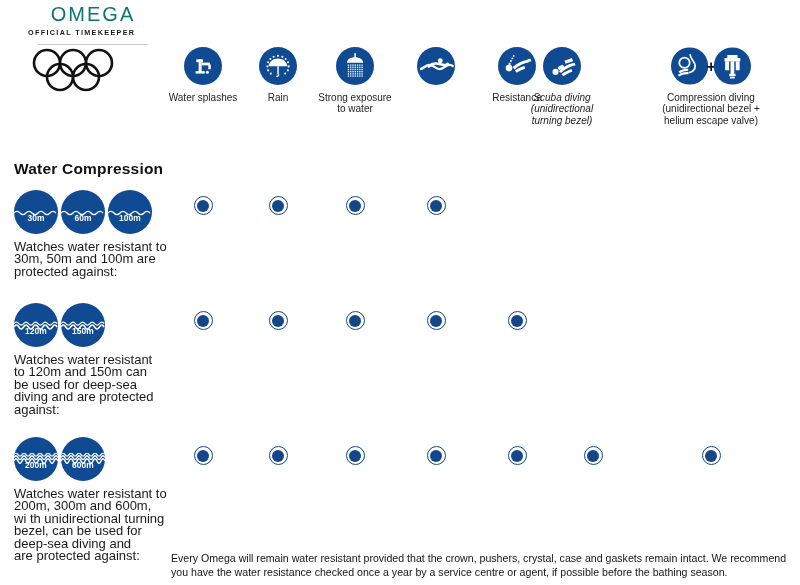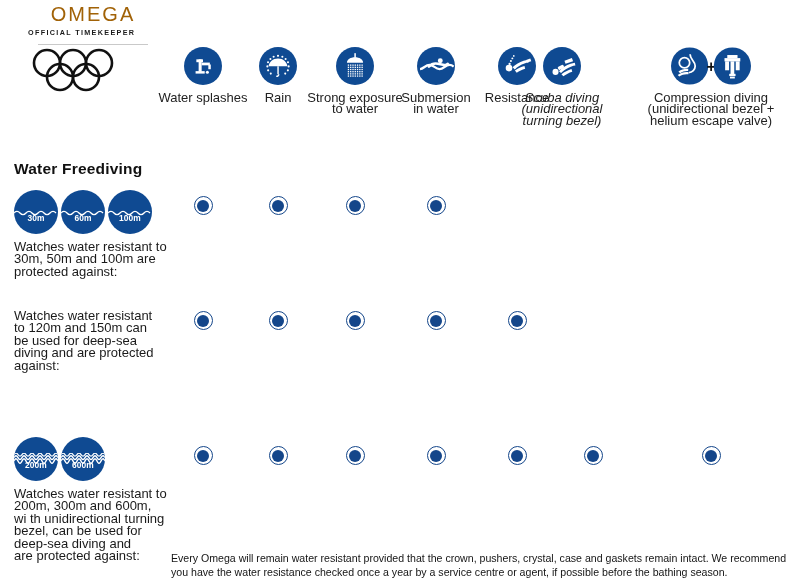--- a/index.html
+++ b/index.html
@@ -22,21 +22,21 @@
   #brand {
     position: absolute;
     left: 28px;
     top: 4px;
     width: 130px;
   }
   #brand-name {
     font-size: 20px;
     letter-spacing: 2.0px;
     font-weight: 400;
-    color: #a16207;
+    color: #0f766e;
     line-height: 1.05;
     text-align: center;
   }
   #brand-sub {
     font-size: 7.2px;
     letter-spacing: 1.35px;
     font-weight: 700;
     color: #1a1a1a;
     text-align: left;
     margin-top: 3px;
@@ -63,21 +63,21 @@
     text-align: center;
   }
   .col-icon-wrap {
     height: 40px;
     display: flex;
     align-items: center;
     justify-content: center;
   }
   .col-label {
     margin-top: 6px;
-    font-size: 13px;
+    font-size: 10px;
     line-height: 11.4px;
     color: #222222;
     white-space: pre-line;
   }
 
   
   #section-title {
     position: absolute;
     left: 14px;
     top: 160px;
@@ -291,22 +291,20 @@
       <div class="col-icon-wrap">
         <svg xmlns="http://www.w3.org/2000/svg" width="38" height="38" viewBox="0 0 40 40">
       <circle cx="20" cy="20" r="20" fill="#0f4a92"></circle>
       <path d="M4 21.5c4.5 0 6-4 10.5-4s6 4 10.5 4 6-4 10.5-4v18H4z" fill="#ffffff" opacity="0"></path>
       <path d="M2.5 22.5c4.2-.3 5.6-4.2 10-4.2 4.5 0 6 4.2 10.5 4.2s6-4.2 10.5-4.2c2 0 3.3.9 4.5 1.9V20c0 11-9 20-20 20-6.6 0-12.4-3.2-16-8.1z" fill="#ffffff" opacity="0"></path>
       <path d="M3.2 23.2c4-.2 5.6-4.4 9.9-4.4 4.4 0 6.1 4.4 10.6 4.4 4.4 0 6-4.4 10.5-4.4 1.9 0 3.2.8 4.4 1.8" stroke="#ffffff" stroke-width="2.4" fill="none"></path>
       <circle cx="24.5" cy="14.5" r="2.6" fill="#ffffff"></circle>
       <path d="M12.5 20.5c2.5-2.6 6-3.6 9.4-2.9l6.8 1.4c1.4.3 2.8-.2 3.6-1.3" stroke="#ffffff" stroke-width="2.8" fill="none" stroke-linecap="round"></path>
     </svg>
       </div>
-      <div class="col-label">Submersion
-in water</div>
     </div>
     <div class="col-head" style="left: 457px;">
       <div class="col-icon-wrap">
         <svg xmlns="http://www.w3.org/2000/svg" width="38" height="38" viewBox="0 0 40 40">
       <circle cx="20" cy="20" r="20" fill="#0f4a92"></circle>
       <g fill="#ffffff">
         <circle cx="16.6" cy="9.4" r="0.9"></circle>
             <circle cx="15.1" cy="12" r="1"></circle>
         <circle cx="13.6" cy="14.8" r="1.1"></circle>
             <circle cx="12.2" cy="17.8" r="1.2"></circle>
@@ -352,21 +350,21 @@
       <rect x="62.6" y="28.4" width="6.8" height="2.4" fill="#ffffff"></rect>
       <rect x="63.4" y="31.4" width="5.2" height="2" fill="#ffffff"></rect>
     </svg>
       </div>
       <div class="col-label">Compression diving
 (unidirectional bezel +
 helium escape valve)</div>
     </div>
   </div>
 
-<div id="section-title">Water Freediving</div>
+<div id="section-title">Water Compression</div>
 
 <div id="rows-container">
     <div class="row" style="top: 190px;">
       <div class="row-left">
         <div class="badges">
           <div class="badge">
             <div class="wave"><svg width="44" height="9" viewBox="0 0 44 9" xmlns="http://www.w3.org/2000/svg">
       <path d="M0 5 q3 -3.4 6 0 t6 0 t6 0 t6 0 t6 0 t6 0 t6 0" stroke="#ffffff" stroke-width="1.3" fill="none"></path>
     </svg></div>
             <div class="depth">30m</div>
@@ -388,20 +386,36 @@
 30m, 50m and 100m are
 protected against:</div>
       </div>
     </div>
     <div class="dot" style="left: 193.5px; top: 196px;"></div>
     <div class="dot" style="left: 268.5px; top: 196px;"></div>
     <div class="dot" style="left: 345.5px; top: 196px;"></div>
     <div class="dot" style="left: 426.5px; top: 196px;"></div>
     <div class="row" style="top: 303px;">
       <div class="row-left">
+        <div class="badges">
+          <div class="badge">
+            <div class="wave"><svg width="44" height="9" viewBox="0 0 44 9" xmlns="http://www.w3.org/2000/svg">
+      <path d="M0 6 q2.4 -4 4.8 0 t4.8 0 t4.8 0 t4.8 0 t4.8 0 t4.8 0 t4.8 0 t4.8 0 t4.8 0" stroke="#ffffff" stroke-width="1.5" fill="none"></path>
+      <path d="M0 2.6 q2.4 -3 4.8 0 t4.8 0 t4.8 0 t4.8 0 t4.8 0 t4.8 0 t4.8 0 t4.8 0 t4.8 0" stroke="#ffffff" stroke-width="1.2" fill="none"></path>
+    </svg></div>
+            <div class="depth">120m</div>
+          </div>
+          <div class="badge">
+            <div class="wave"><svg width="44" height="9" viewBox="0 0 44 9" xmlns="http://www.w3.org/2000/svg">
+      <path d="M0 6 q2.4 -4 4.8 0 t4.8 0 t4.8 0 t4.8 0 t4.8 0 t4.8 0 t4.8 0 t4.8 0 t4.8 0" stroke="#ffffff" stroke-width="1.5" fill="none"></path>
+      <path d="M0 2.6 q2.4 -3 4.8 0 t4.8 0 t4.8 0 t4.8 0 t4.8 0 t4.8 0 t4.8 0 t4.8 0 t4.8 0" stroke="#ffffff" stroke-width="1.2" fill="none"></path>
+    </svg></div>
+            <div class="depth">150m</div>
+          </div>
+        </div>
         <div class="row-desc">Watches  water  resistant
 to 120m and 150m  can
 be used for deep-sea
 diving  and are protected
 against:</div>
       </div>
     </div>
     <div class="dot" style="left: 193.5px; top: 311px;"></div>
     <div class="dot" style="left: 268.5px; top: 311px;"></div>
     <div class="dot" style="left: 345.5px; top: 311px;"></div>

